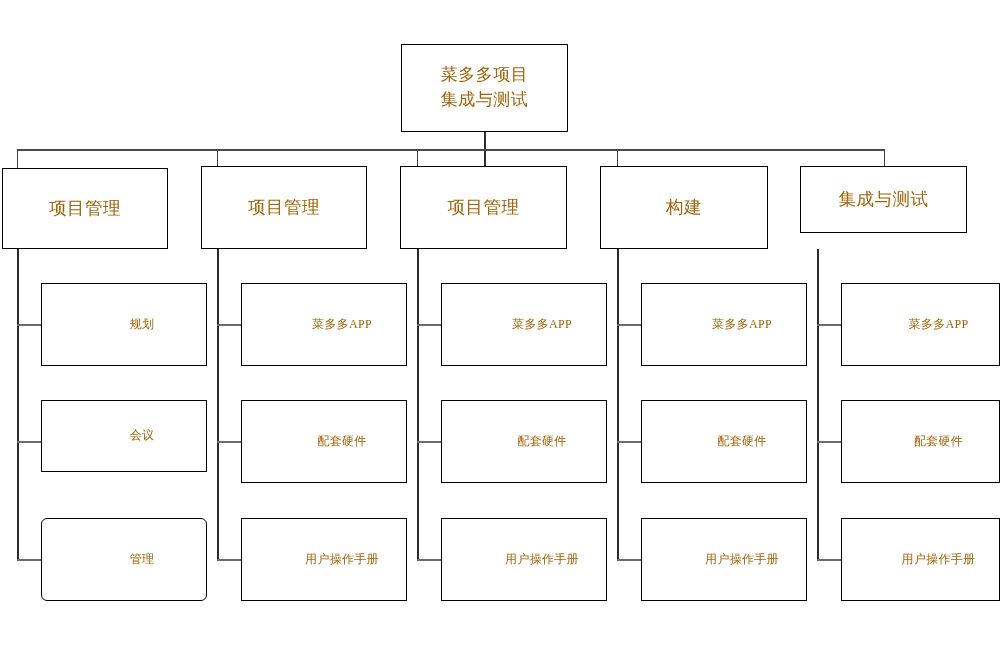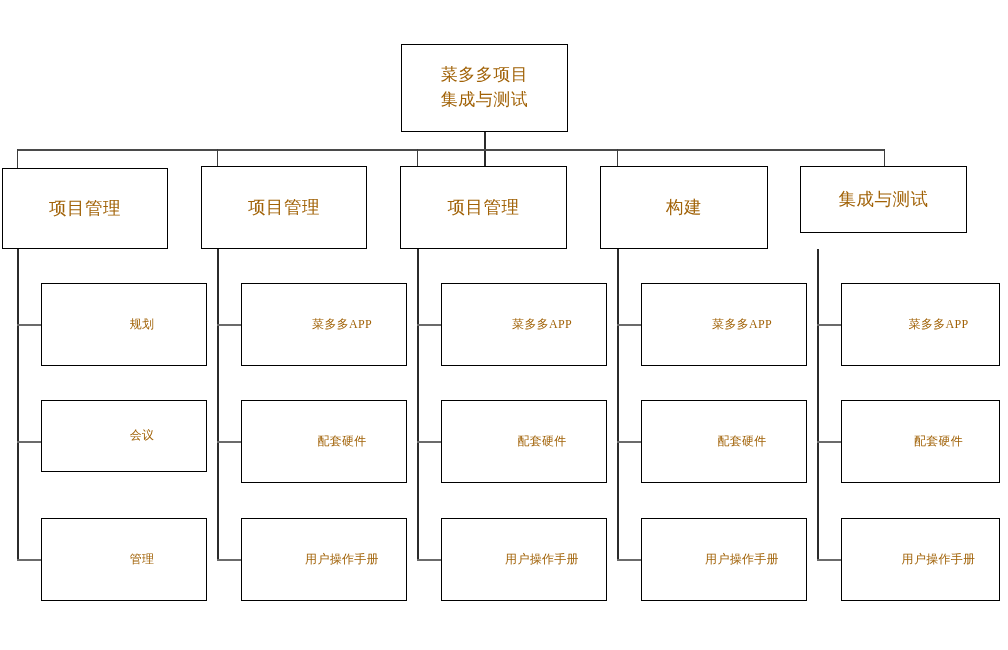--- a/index.html
+++ b/index.html
@@ -95,21 +95,21 @@
   <div class="conn conn-v conn-spine" style="left:17px; top:249px; height:312px;"></div>
   <div class="conn conn-stub" style="left:17px; top:324px; width:25px;"></div>
   <div class="conn conn-stub" style="left:17px; top:441px; width:25px;"></div>
   <div class="conn conn-stub" style="left:17px; top:559px; width:25px;"></div>
   <div class="node node-l3" style="left:41px; top:283px; width:166px; height:83px;">
     <span class="line">规划</span>
   </div>
   <div class="node node-l3" style="left:41px; top:400px; width:166px; height:72px;">
     <span class="line">会议</span>
   </div>
-  <div class="node node-l3" style="left:41px; top:518px; width:166px; height:83px;">
+  <div class="node node-l3" style="left:41px; top:518px; width:166px; height:83px;border-radius:6px;">
     <span class="line">管理</span>
   </div>
 
   <div class="node node-l2" style="left:201px; top:166px; width:166px; height:83px;">
     <span class="line">项目管理</span>
   </div>
   <div class="conn conn-v conn-spine" style="left:217px; top:249px; height:312px;"></div>
   <div class="conn conn-stub" style="left:217px; top:324px; width:25px;"></div>
   <div class="conn conn-stub" style="left:217px; top:441px; width:25px;"></div>
   <div class="conn conn-stub" style="left:217px; top:559px; width:25px;"></div>

